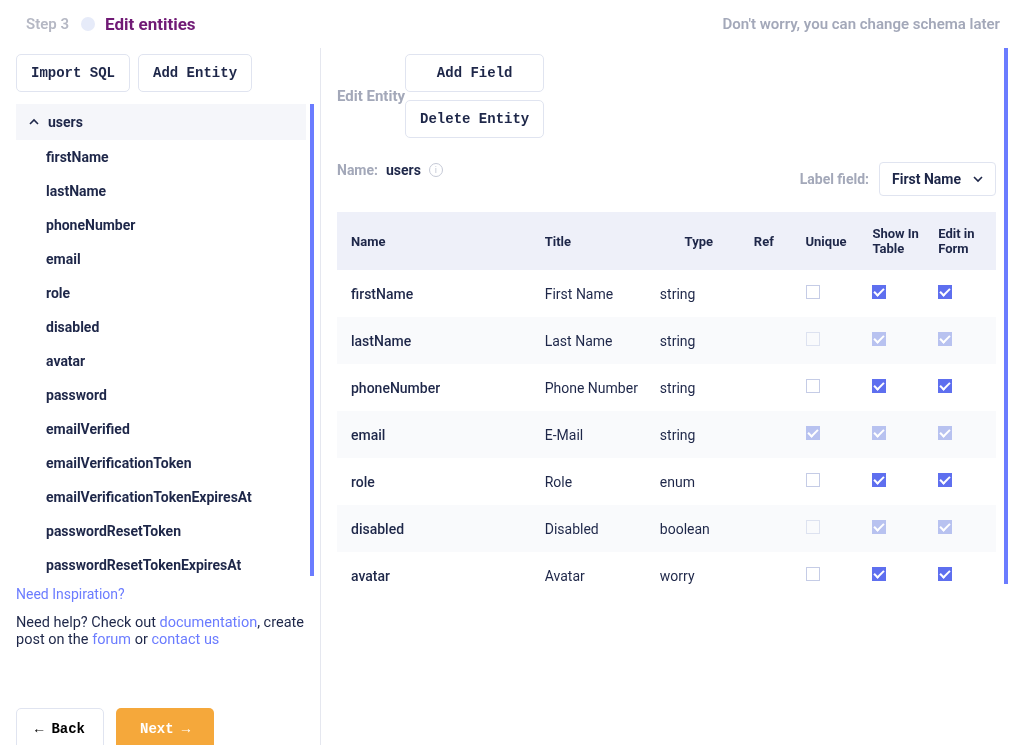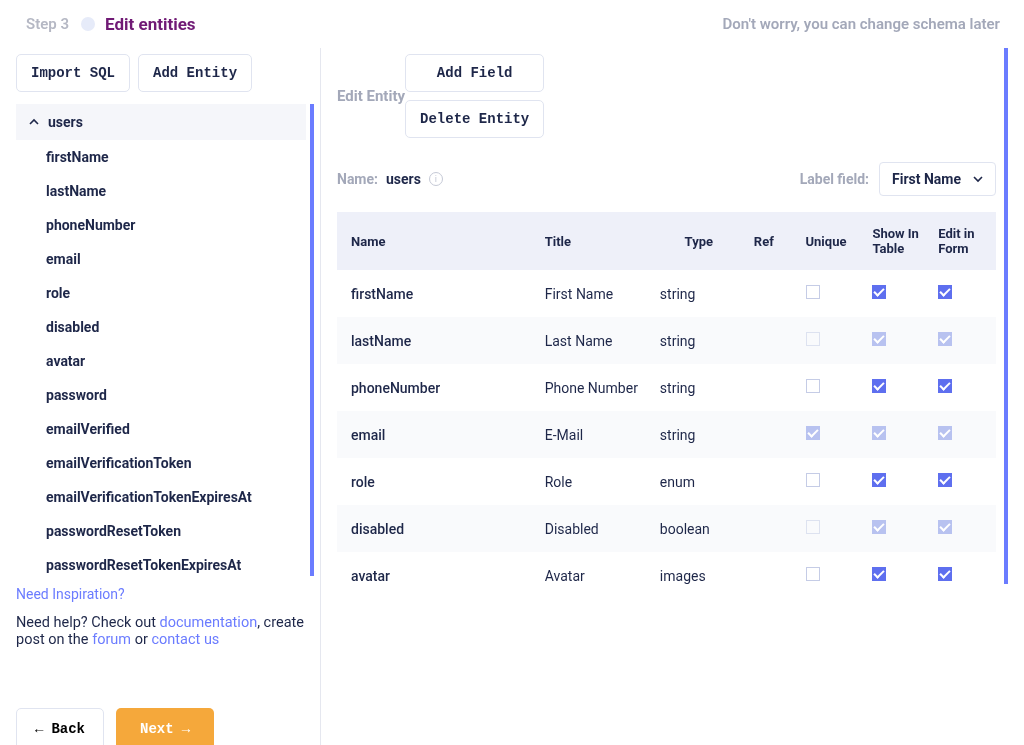--- a/index.html
+++ b/index.html
@@ -119,21 +119,21 @@
       padding: 6px 0 14px 0;
     }
     .edit-entity-label {
       color: #a3a8b9;
       font-weight: 700;
       font-size: 15px;
     }
     .right-btns { display:flex; gap:8px;flex-direction:column; }
     .meta-row {
       display: flex;
-      align-items: center;
+      align-items: flex-start;
       justify-content: space-between;
       padding: 10px 0 16px 0;
     }
     .meta-left { display:flex; align-items:center; gap:8px; }
     .meta-label { color: #a3a8b9; font-weight:700; font-size:14px; }
     .meta-value { color: #1e2749; font-weight:700; font-size:14px; }
     .info-icon {
       width:14px; height:14px; border:1.5px solid #c5c9d6; border-radius:50%;
       display:inline-flex; align-items:center; justify-content:center;
       font-size:9px; color:#c5c9d6;
@@ -368,21 +368,21 @@
               <td>Disabled</td>
               <td>boolean</td>
               <td></td>
               <td><span class="cb muted"></span></td>
               <td><span class="cb checked muted"></span></td>
               <td><span class="cb checked muted"></span></td>
             </tr>
             <tr>
               <td>avatar</td>
               <td>Avatar</td>
-              <td>images</td>
+              <td>worry</td>
               <td></td>
               <td><span class="cb"></span></td>
               <td><span class="cb checked"></span></td>
               <td><span class="cb checked"></span></td>
             </tr>
             <tr>
               <td>password</td>
               <td>Password</td>
               <td>string</td>
               <td></td>

